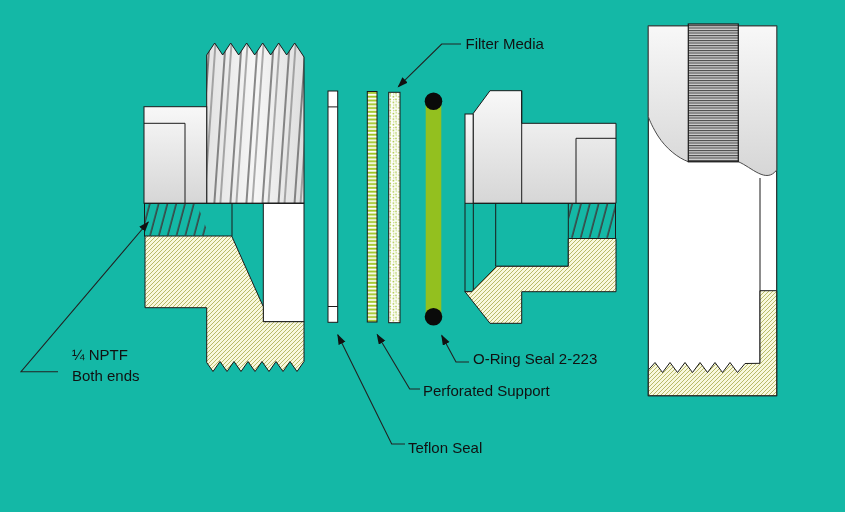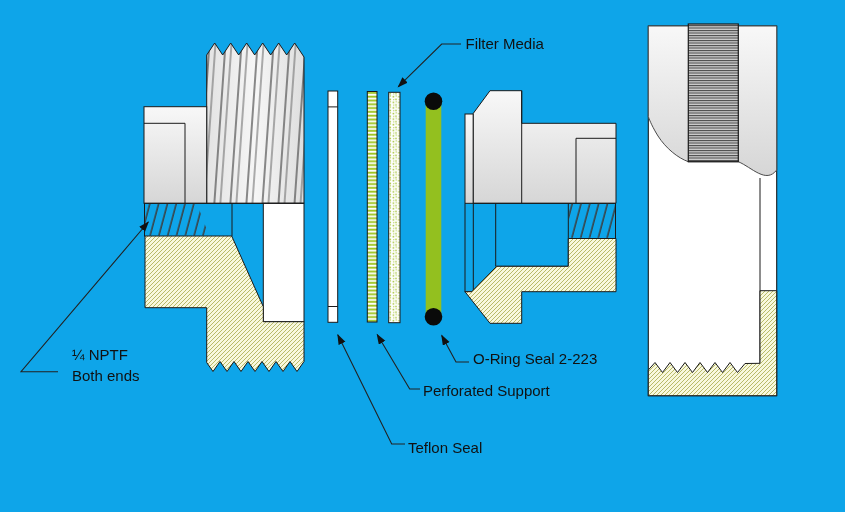--- a/index.html
+++ b/index.html
@@ -1,16 +1,16 @@
 <!DOCTYPE html>
 <html><head>
 <meta charset="utf-8">
 <style>
   html,body{margin:0;padding:0;background:#ffffff;}
-  .stage{width:845px;height:512px;position:relative;background:#0ea5e9;overflow:hidden;}
+  .stage{width:845px;height:512px;position:relative;background:#14b8a6;overflow:hidden;}
   svg{display:block;}
   text{font-family:"Liberation Sans", sans-serif;fill:#111;font-size:15px;}
 </style>
 </head>
 <body>
 
 <div class="stage">
 <svg width="845" height="512" viewBox="0 0 845 512">
   <defs>
     <linearGradient id="metal" x1="0" y1="0" x2="0" y2="1">

